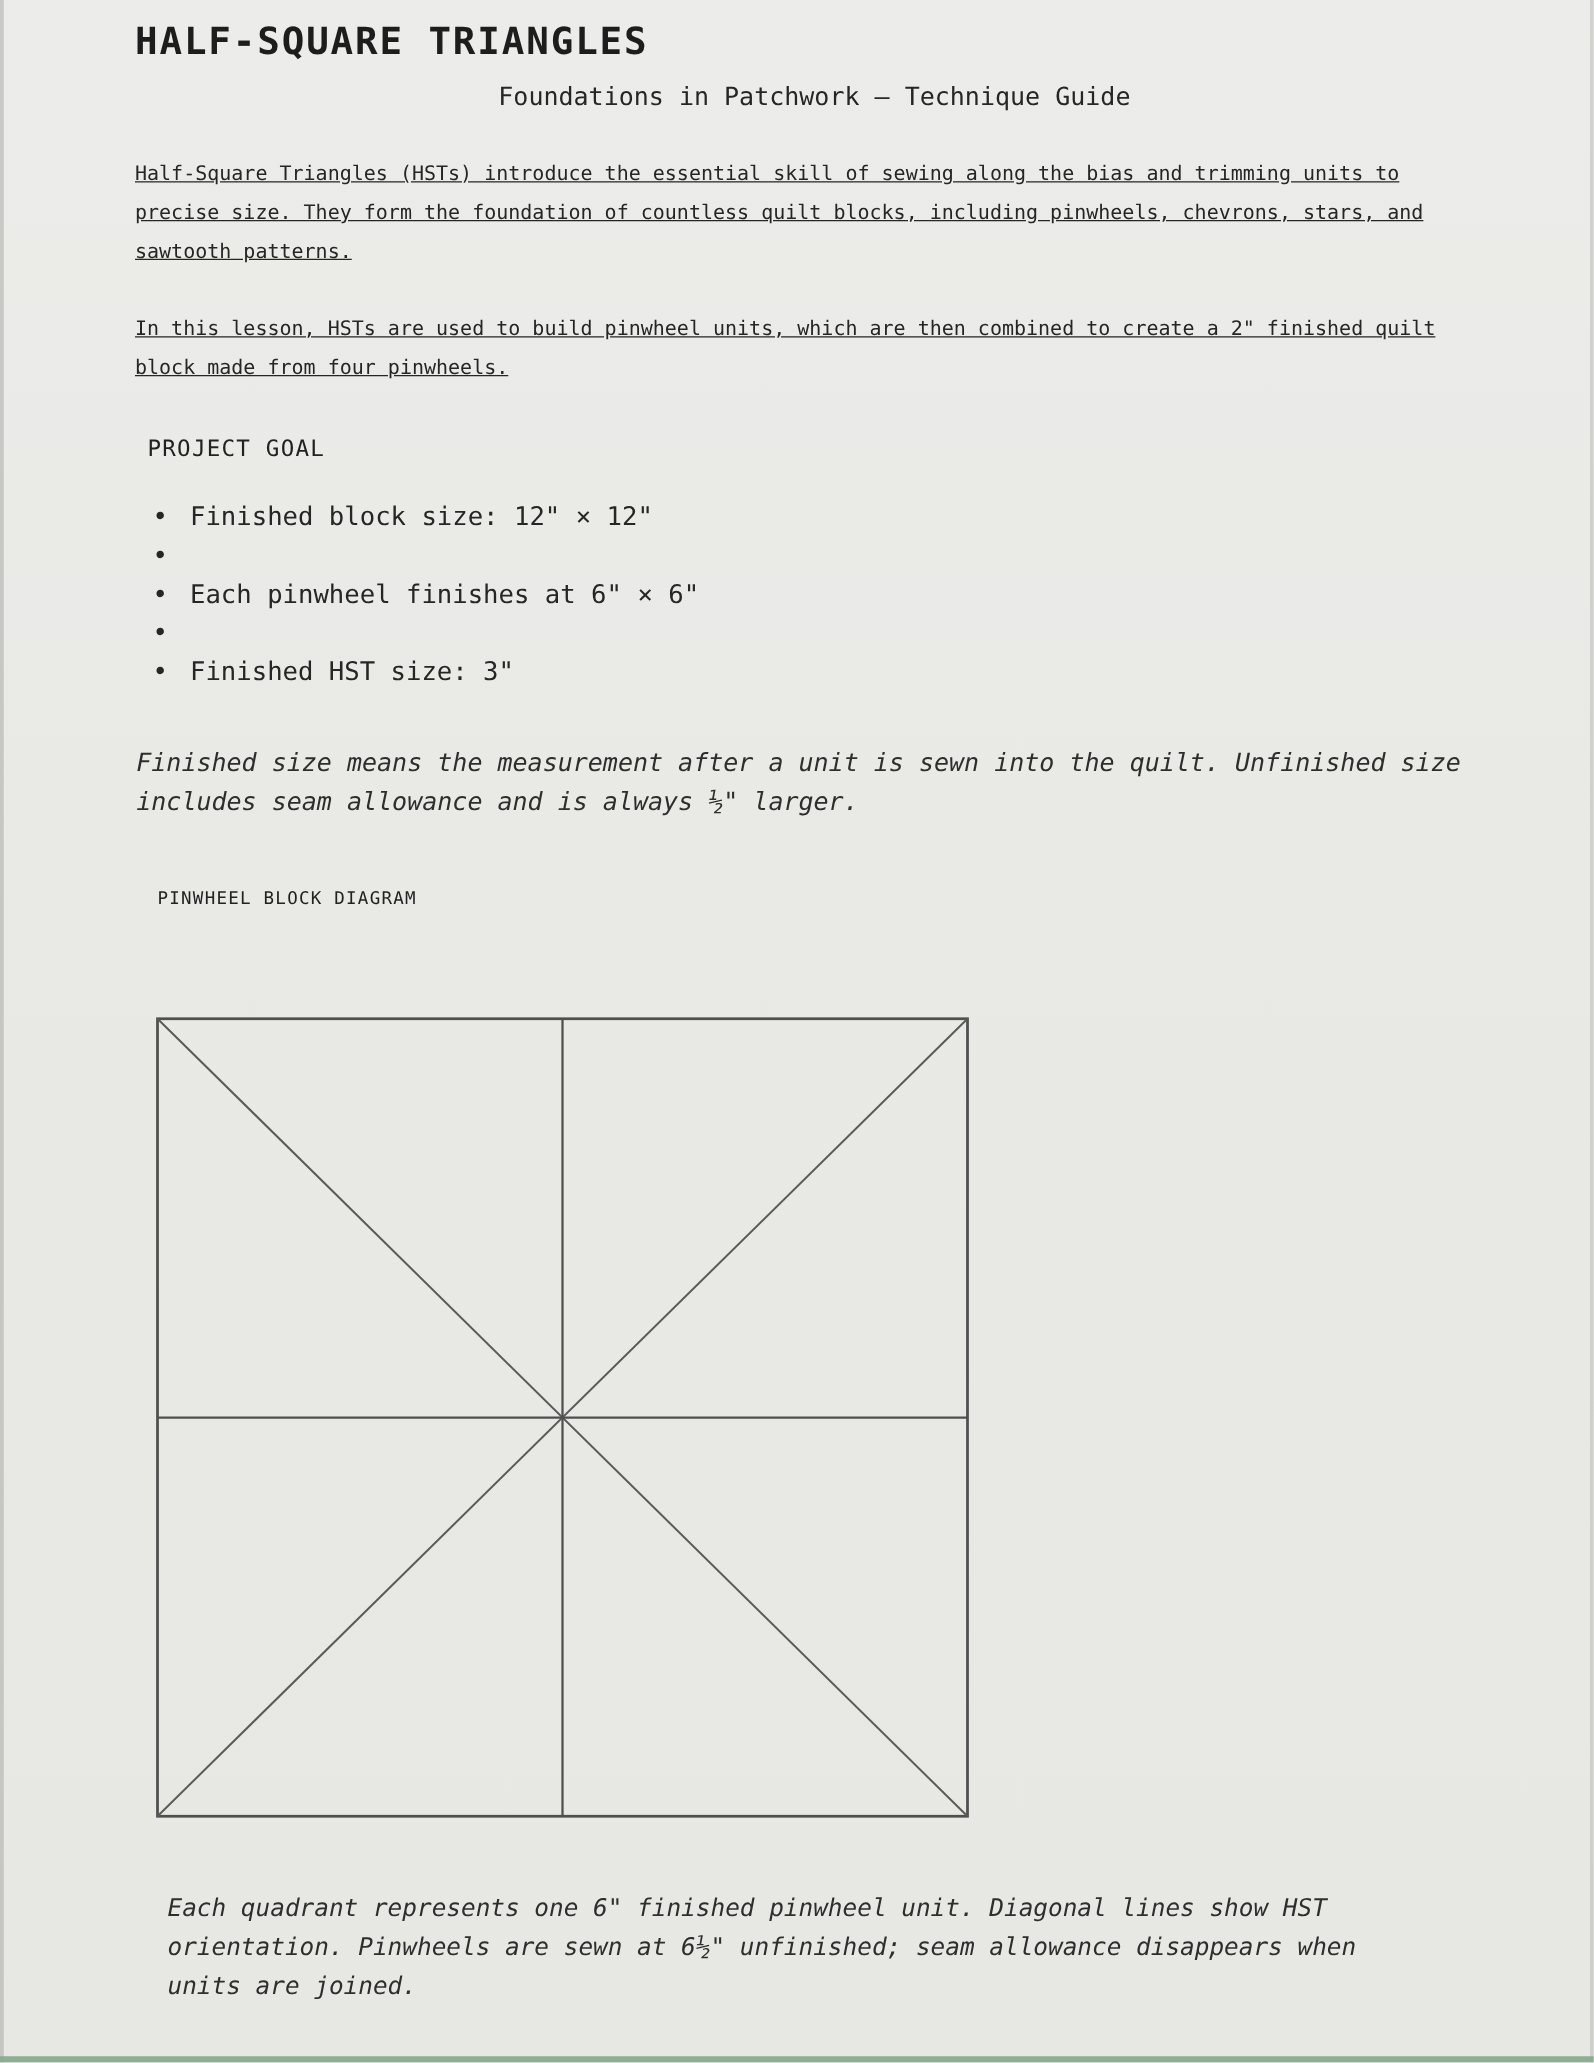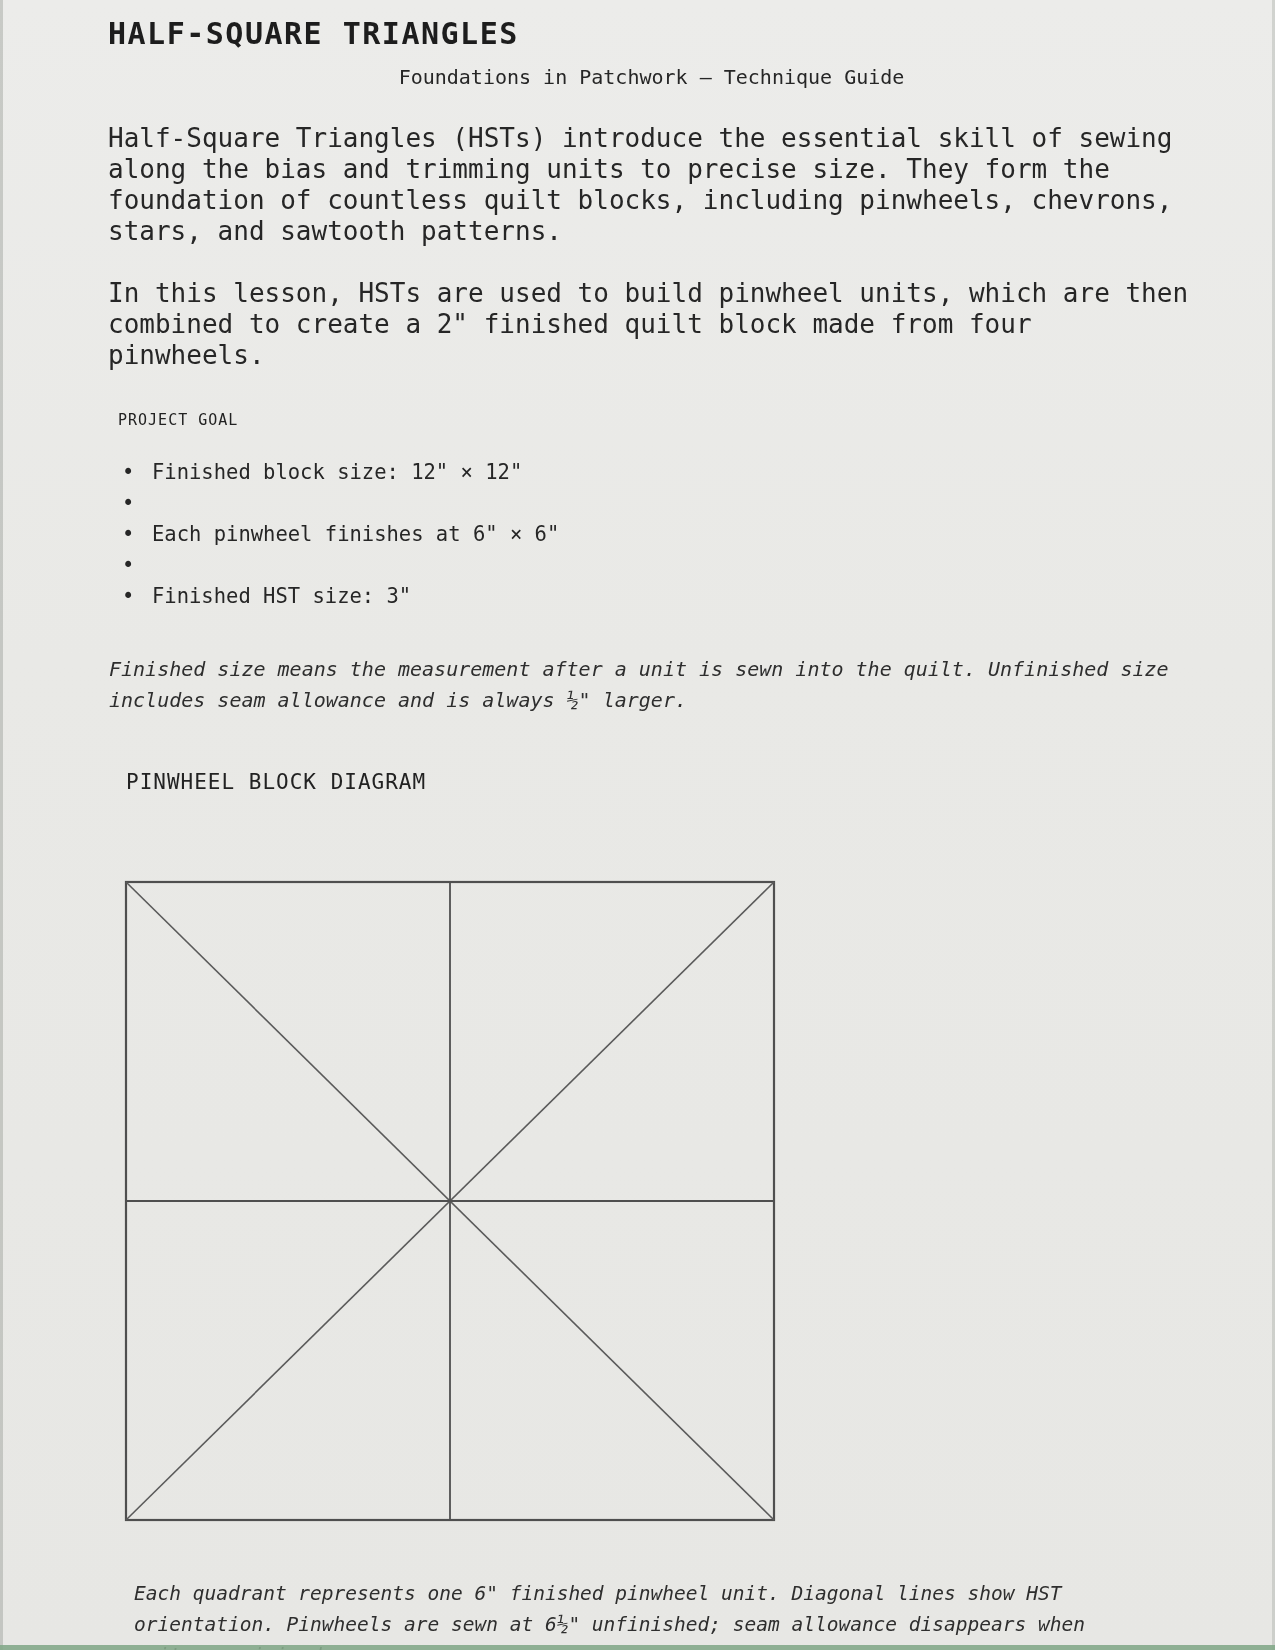--- a/index.html
+++ b/index.html
@@ -51,27 +51,28 @@
     color: #1d1d1d;
     margin: 0 0 14px 0;
   }
   .subtitle {
     font-size: 20px;
     margin: 0 0 34px 0;
     color: #262626;
     text-align: center;
   }
   .para {
-    font-size: 26px;
+    font-size: 16px;
     line-height: 31px;
     margin: 0 0 31px 0;
     color: #262626;
+    text-decoration: underline;
   }
   .section-heading {
-    font-size: 15px;
+    font-size: 18px;
     letter-spacing: 1px;
     margin: 40px 0 0 10px;
     color: #222;
   }
   ul.goal-list {
     list-style: none;
     margin: 28px 0 0 0;
     padding: 0 0 0 14px;
   }
   ul.goal-list li {
@@ -85,21 +86,21 @@
     flex: 0 0 30px;
   }
   .note {
     font-style: italic;
     font-size: 20px;
     line-height: 31px;
     margin: 42px 0 0 1px;
     color: #2e2e2e;
   }
   .diagram-heading {
-    font-size: 21px;
+    font-size: 14px;
     letter-spacing: 1px;
     margin: 54px 0 0 18px;
     color: #222;
   }
   .diagram-wrap {
     margin: 86px 0 0 16px;
     width: 652px;
     height: 642px;
   }
   .diagram-wrap svg {

